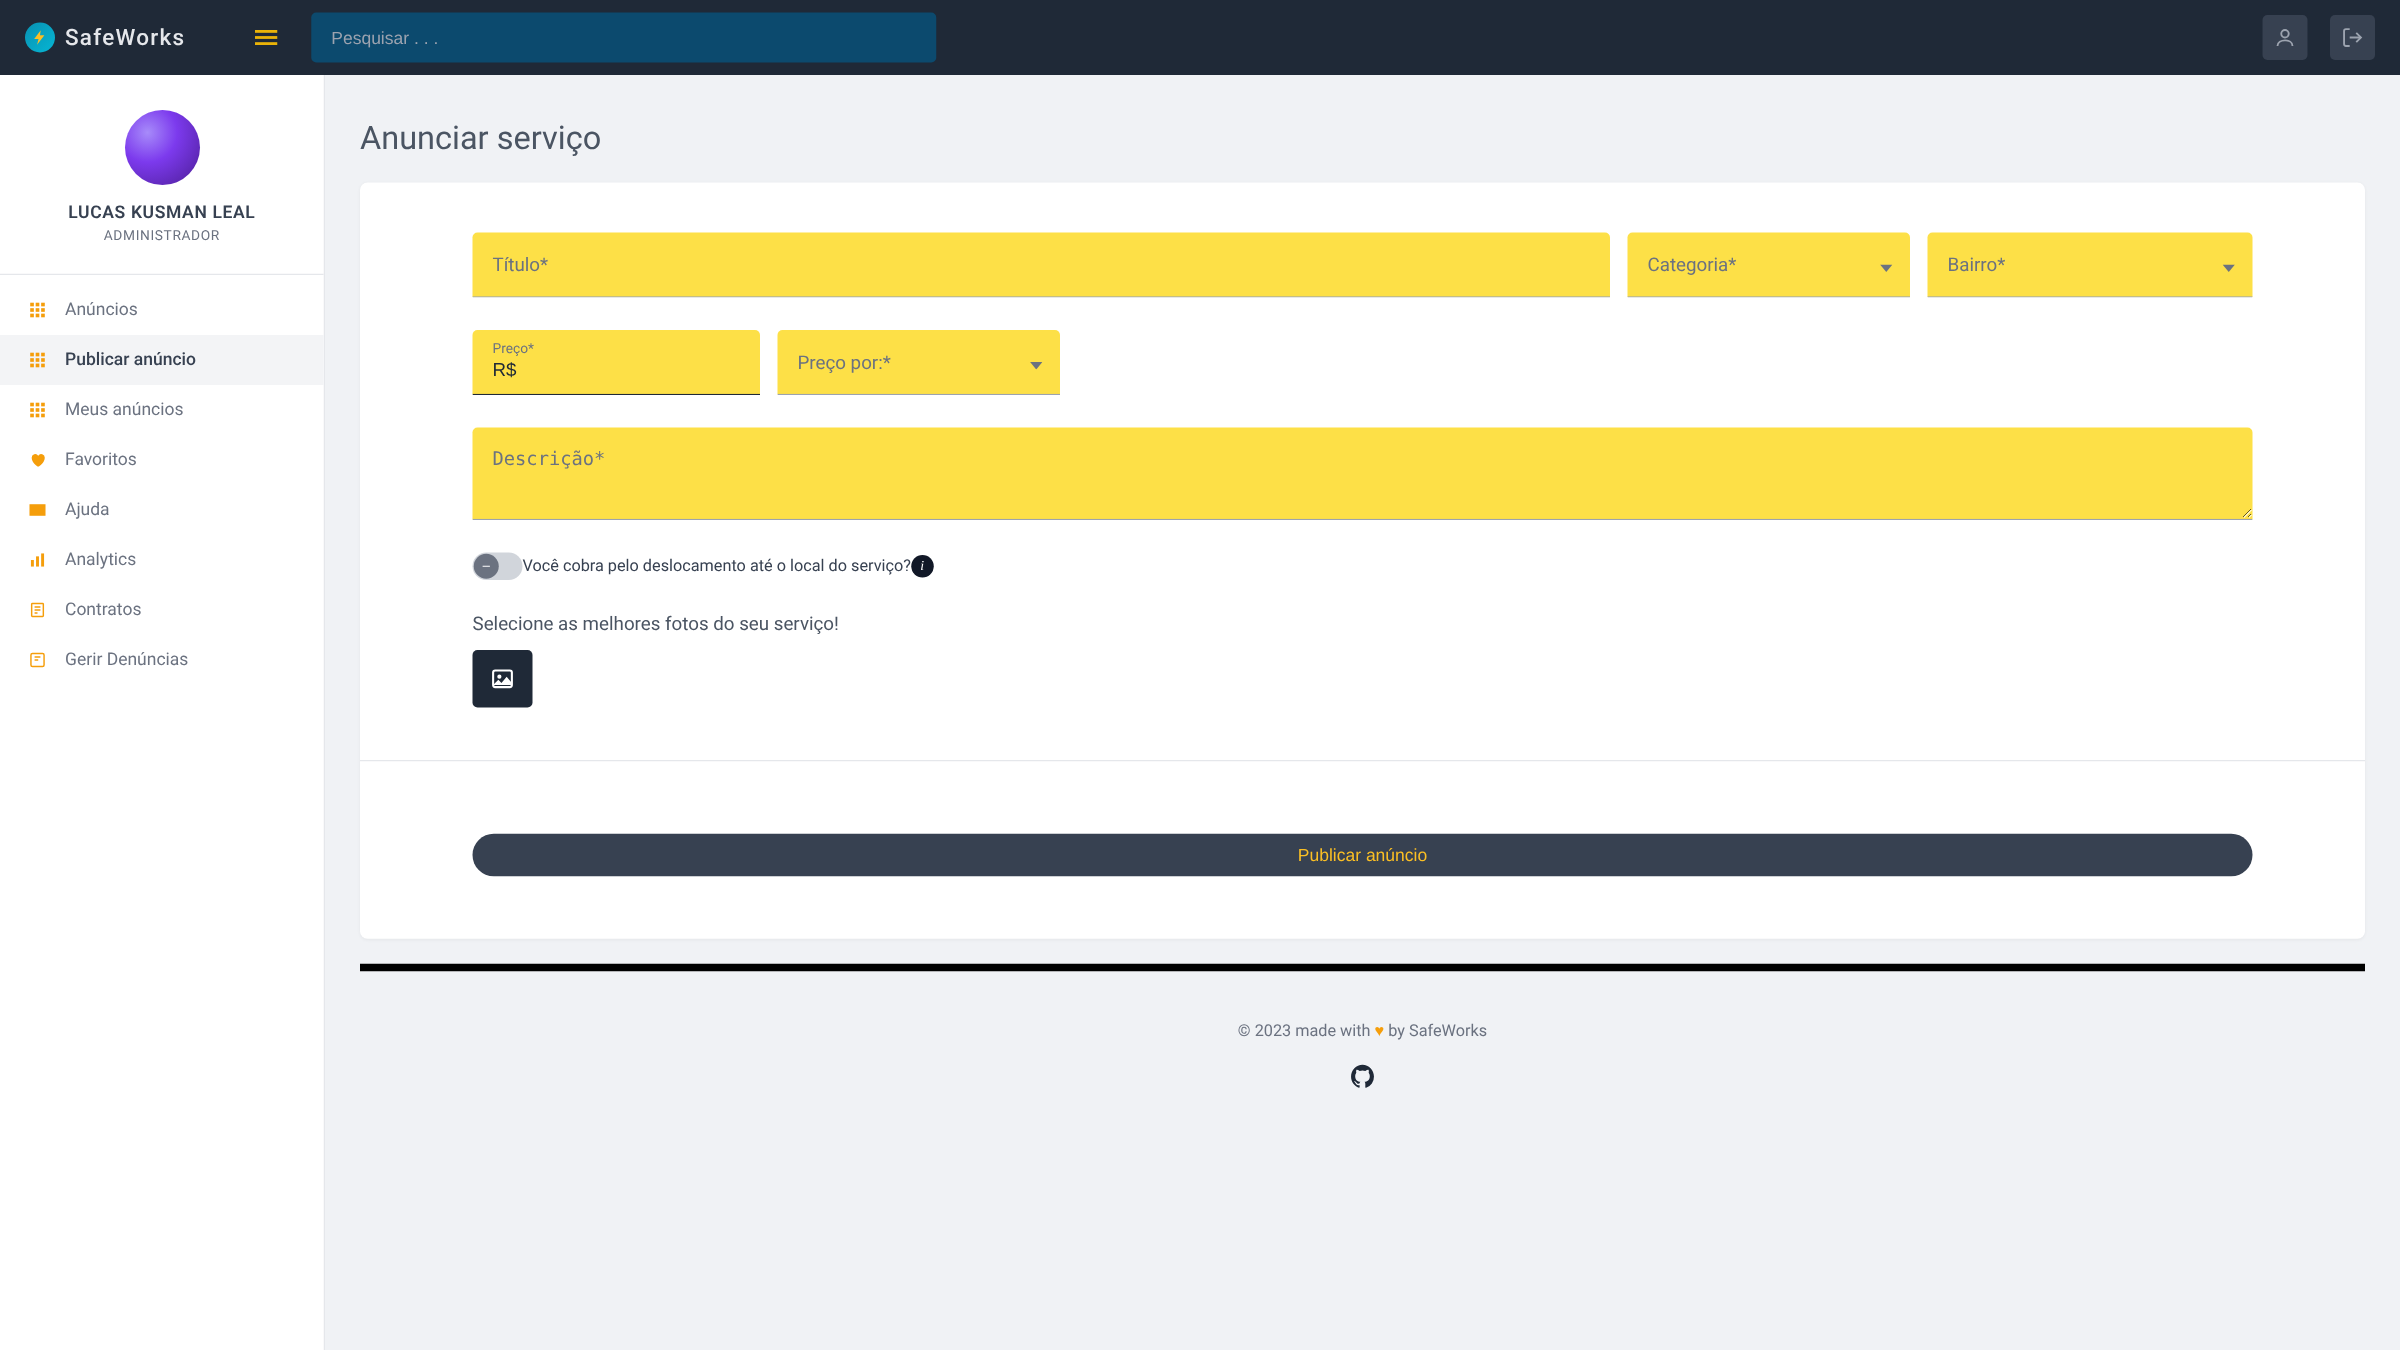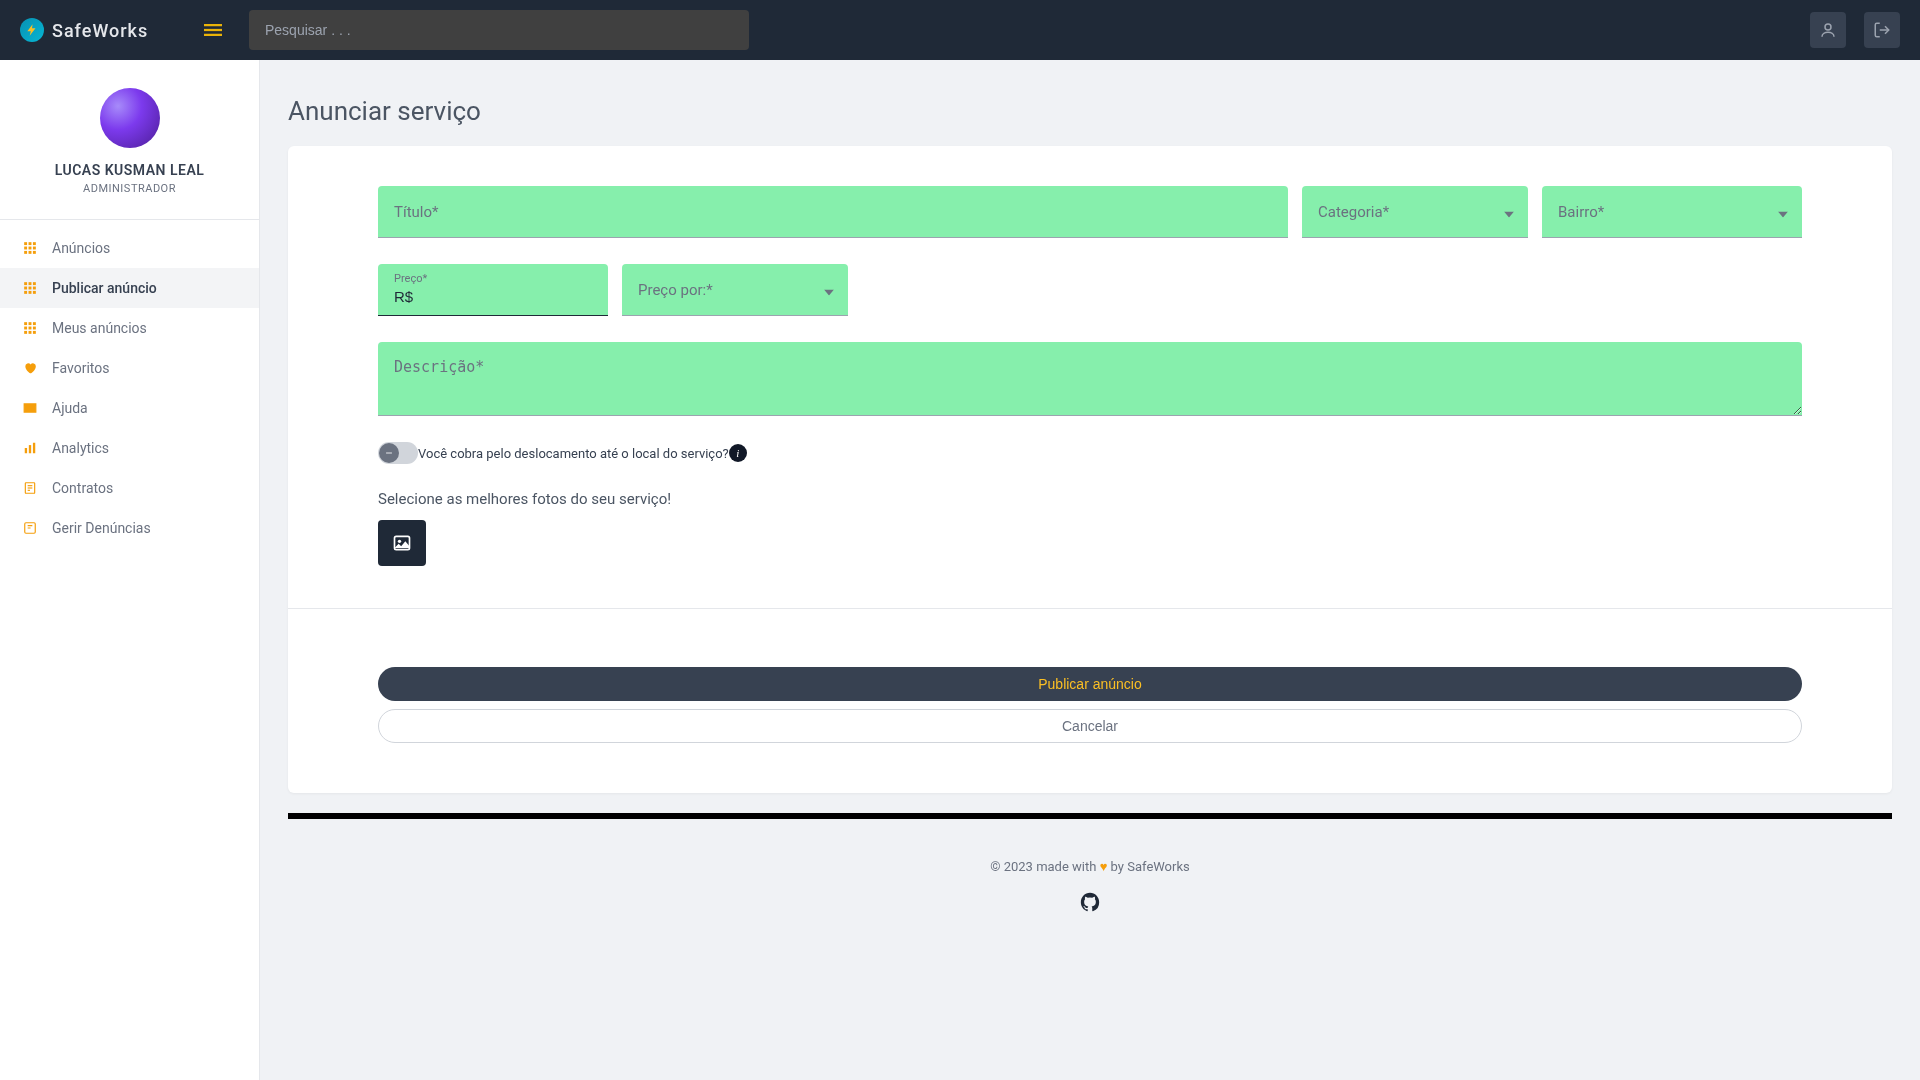--- a/index.html
+++ b/index.html
@@ -6,21 +6,21 @@
 body { font-family: -apple-system, BlinkMacSystemFont, "Segoe UI", Roboto, "Helvetica Neue", Arial, sans-serif; background: #f0f2f5; }
 
 
 .header { height: 60px; background: #1f2937; display: flex; align-items: center; padding: 0 20px; gap: 10px; }
 .logo-wrap { display: flex; align-items: center; gap: 8px; width: 170px; }
 .logo-circle { width: 24px; height: 24px; border-radius: 50%; background: linear-gradient(135deg,#0891b2,#06b6d4); display:flex;align-items:center;justify-content:center; }
 .logo-circle svg { width:14px; height:14px; }
 .logo-text { color: #e5e7eb; font-size: 18px; font-weight: 500; letter-spacing: 1px; }
 .hamburger-btn { width: 36px; height: 36px; background: transparent; border: none; color: #eab308; cursor: pointer; display:flex;align-items:center;justify-content:center; margin-left: -5px; }
 .search-wrap { margin-left: 8px; }
-.search-input { width: 500px; height: 40px; background: #404040; border: none; border-radius: 4px; padding: 0 16px; color: #9ca3af; font-size: 14px; outline: none; }
+.search-input { width: 500px; height: 40px; background: #0c4a6e; border: none; border-radius: 4px; padding: 0 16px; color: #9ca3af; font-size: 14px; outline: none; }
 .search-input::placeholder { color: #9ca3af; }
 .header-spacer { flex: 1; }
 .header-icon-btn { width: 36px; height: 36px; background: #374151; border: none; border-radius: 4px; color: #9ca3af; cursor: pointer; margin-left: 8px; display:flex;align-items:center;justify-content:center; }
 
 
 .sidebar { position: fixed; left: 0; top: 60px; bottom: 0; width: 260px; background: #fff; border-right: 1px solid #e5e7eb; overflow-y: auto; }
 .profile { text-align: center; padding: 28px 20px 24px; border-bottom: 1px solid #e5e7eb; }
 .avatar { width: 60px; height: 60px; border-radius: 50%; margin: 0 auto 14px; background: radial-gradient(circle at 30% 30%, #a78bfa 0%, #7c3aed 40%, #4c1d95 100%); }
 .profile-name { font-size: 14px; font-weight: 600; color: #374151; text-transform: uppercase; letter-spacing: 0.5px; margin-bottom: 4px; }
 .profile-role { font-size: 11px; color: #6b7280; text-transform: uppercase; letter-spacing: 0.5px; }
@@ -28,21 +28,21 @@
 .nav-item { display: flex; align-items: center; gap: 14px; padding: 12px 22px; color: #6b7280; font-size: 14px; cursor: pointer; text-decoration: none; }
 .nav-item.active { background: #f3f4f6; color: #374151; font-weight: 500; }
 .nav-icon { width: 16px; height: 16px; display:flex;align-items:center;justify-content:center; color: #f59e0b; }
 
 
 .main { margin-left: 260px; padding: 24px 28px; }
 .page-title { font-size: 26px; font-weight: 400; color: #4b5563; margin-bottom: 20px; margin-top: 12px; }
 .card { background: #fff; border-radius: 6px; padding: 40px 90px 50px; box-shadow: 0 1px 3px rgba(0,0,0,0.05); }
 
 .form-row { display: flex; gap: 14px; margin-bottom: 26px; }
-.field { position: relative; background: #86efac; border-bottom: 1px solid #9ca3af; border-radius: 4px 4px 0 0; display: flex; align-items: center; }
+.field { position: relative; background: #fde047; border-bottom: 1px solid #9ca3af; border-radius: 4px 4px 0 0; display: flex; align-items: center; }
 .field-titulo { flex: 1; height: 52px; }
 .field-categoria { width: 226px; height: 52px; }
 .field-bairro { width: 260px; height: 52px; }
 .field-preco { width: 230px; height: 52px; border-bottom-color: #1f2937; }
 .field-precopor { width: 226px; height: 52px; }
 .field-label { position: absolute; left: 16px; top: 50%; transform: translateY(-50%); color: #6b7280; font-size: 15px; pointer-events: none; }
 .field-label.floated { top: 8px; transform: none; font-size: 11px; }
 .field-input { width: 100%; height: 100%; background: transparent; border: none; padding: 20px 16px 6px; font-size: 15px; color: #1f2937; outline: none; }
 .field-select-arrow { position: absolute; right: 14px; top: 50%; transform: translateY(-50%); color: #6b7280; pointer-events: none; }
 .field-textarea-wrap { width: 100%; height: 74px; }
@@ -281,21 +281,20 @@
           <rect x="3" y="4" width="18" height="16" rx="2" fill="none" stroke="currentColor" stroke-width="2"></rect>
           <circle cx="9" cy="10" r="2"></circle>
           <path d="M3 18l5-5 3 3 5-6 5 6v2H3z"></path>
         </svg>
     </button>
 
     <div class="divider"></div>
 
     <div class="btn-row">
       <button class="btn-primary">Publicar anúncio</button>
-      <button class="btn-secondary">Cancelar</button>
     </div>
 
   </div>
 
   <div class="footer">
     <div>
       <span>© 2023 made with </span><span class="footer-heart">♥</span><span> by </span><a class="footer-link">SafeWorks</a>
     </div>
     <div class="footer-github">
       <a class="github-circle">

